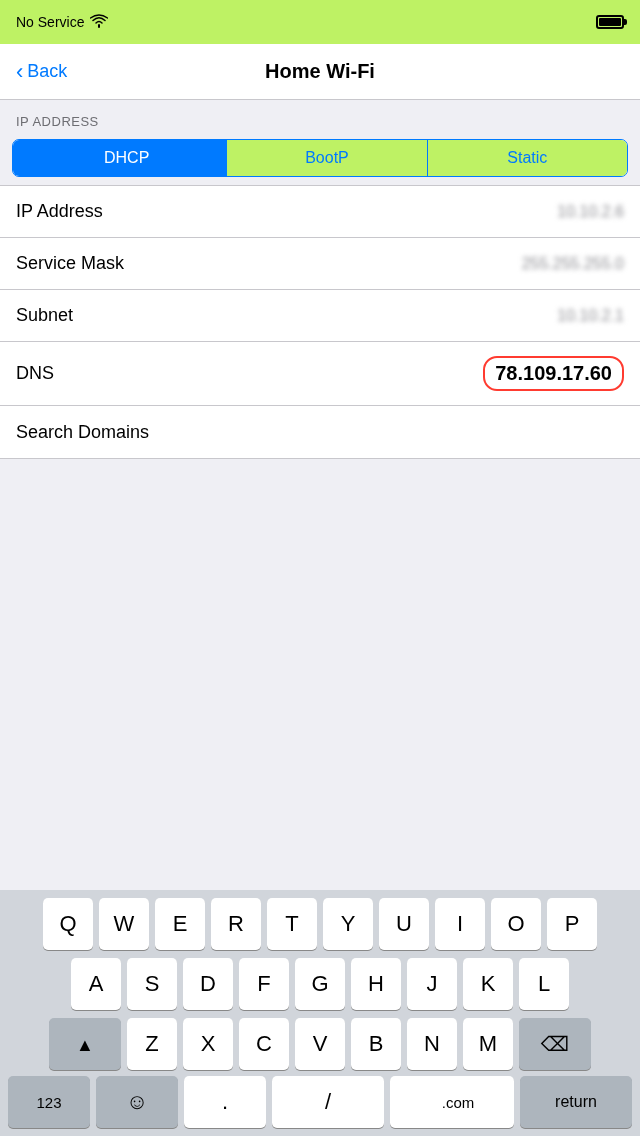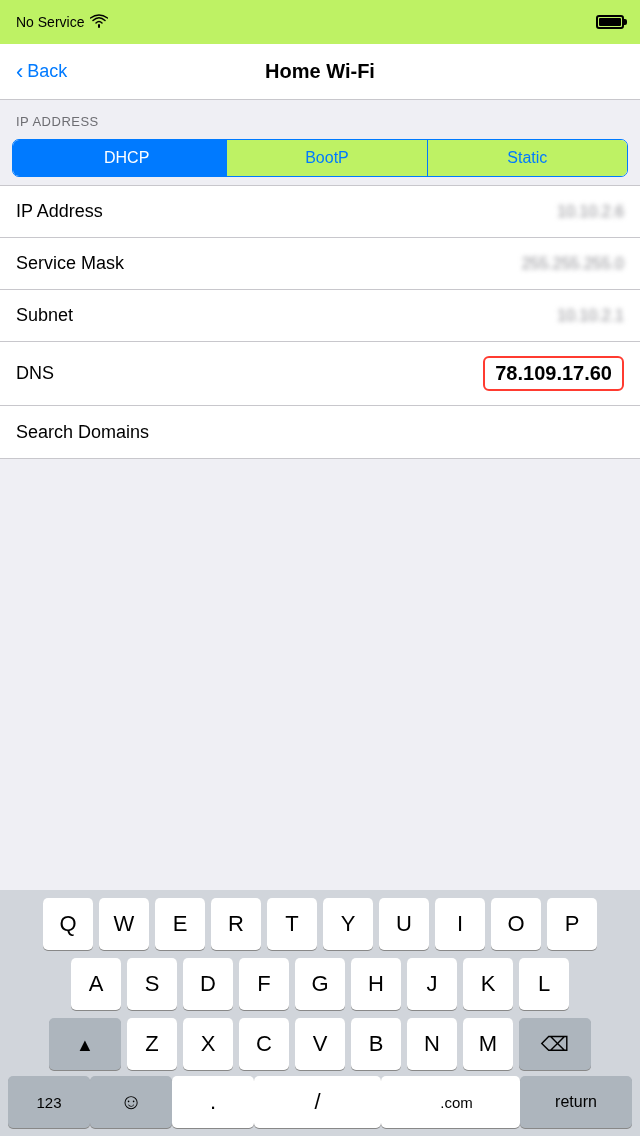--- a/index.html
+++ b/index.html
@@ -162,21 +162,21 @@
     }
     .row-value {
       font-size: 16px;
       color: #8e8e93;
     }
     .row-value-highlighted {
       font-size: 20px;
       font-weight: 700;
       color: #000;
       border: 2px solid #ff3b30;
-      border-radius: 6px;
+      border-radius: 14px;
       padding: 4px 10px;
     }
 
     
     #keyboard {
       position: absolute;
       bottom: 0;
       left: 0;
       right: 0;
       background: #d1d5db;
@@ -246,21 +246,21 @@
       flex: 1;
     }
 
     .key-return {
       width: 112px;
       font-size: 17px;
     }
 
     .bottom-row {
       padding: 6px 8px 8px;
-      gap: 0;
+      gap: 6px;
     }
 
     
     .arrow-up::before {
       content: '▲';
       font-size: 18px;
     }
 
     
     .del-icon {

